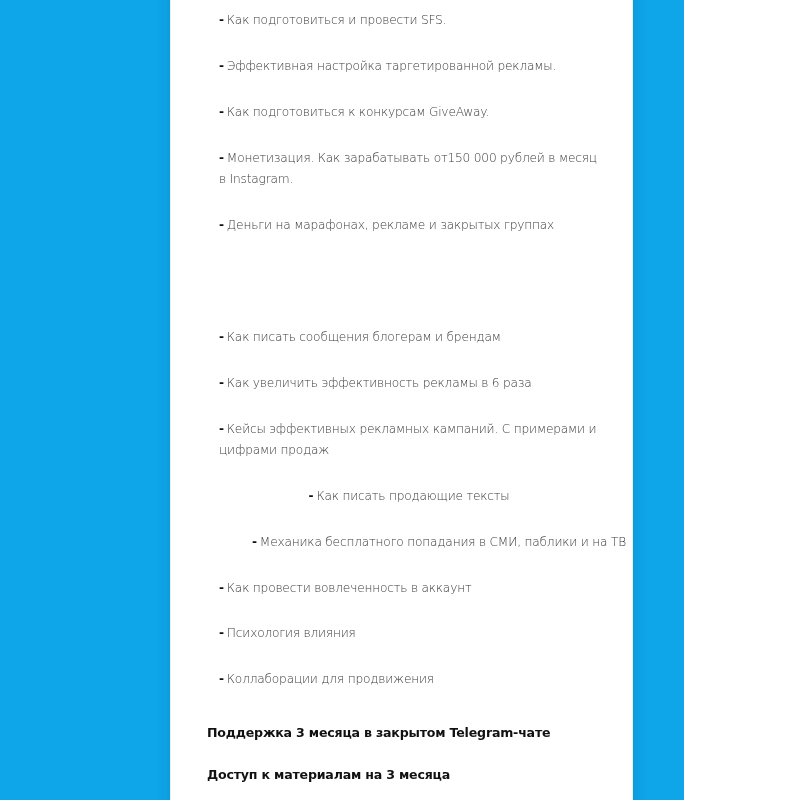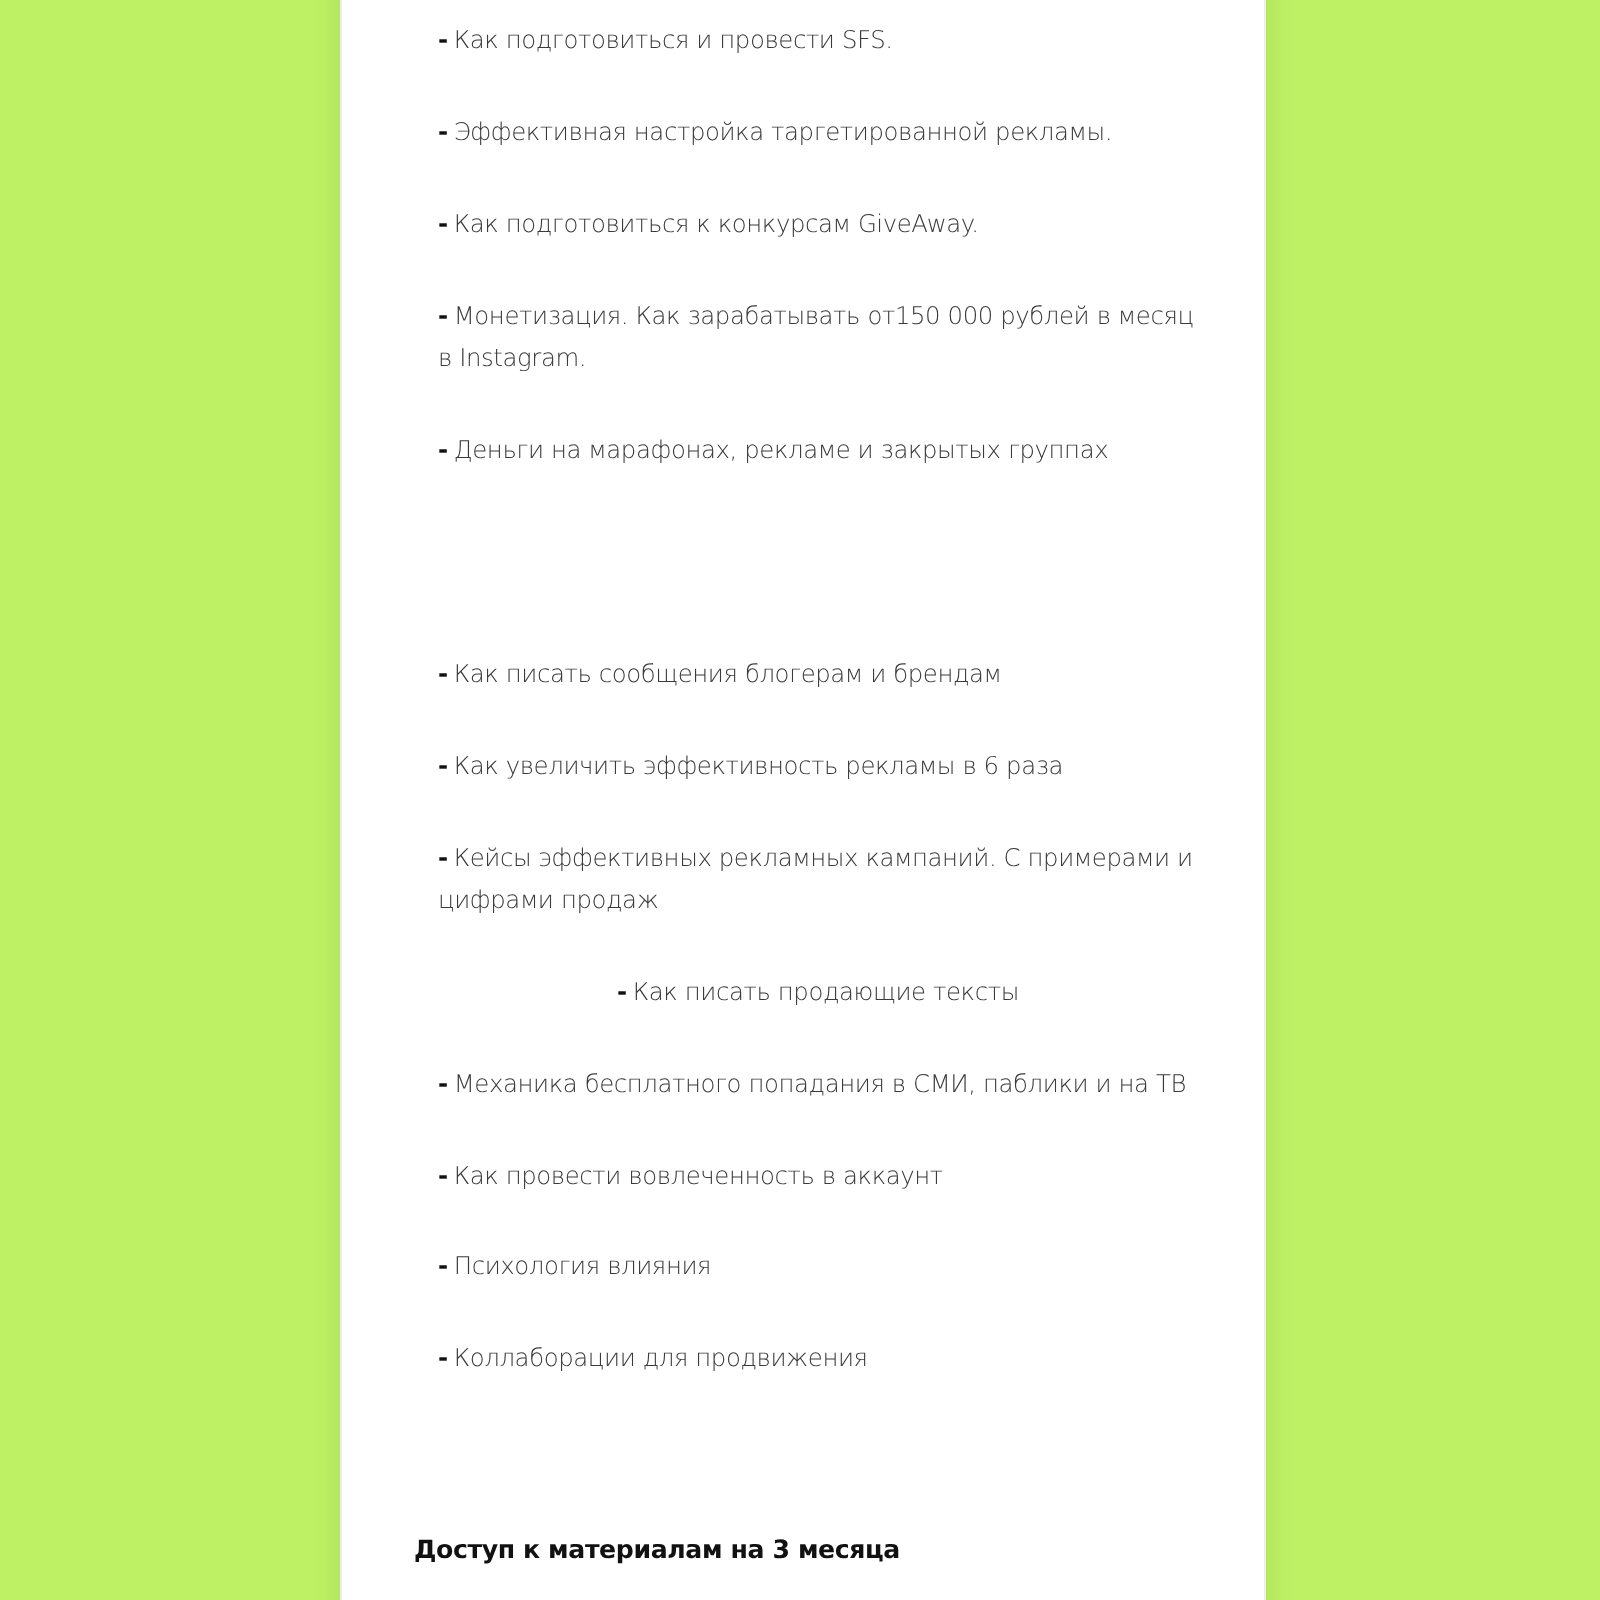--- a/index.html
+++ b/index.html
@@ -5,23 +5,23 @@
   html, body {
     margin: 0;
     padding: 0;
     width: 800px;
     height: 800px;
     overflow: hidden;
     background: #ffffff;
   }
   .page {
     position: relative;
-    width: 800px;
+    width: 684px;
     height: 800px;
-    background: #bef264;
+    background: #0ea5e9;
   }
   .card {
     position: absolute;
     left: 170px;
     top: -10px;
     width: 461px;
     height: 830px;
     background: #ffffff;
     box-shadow: -6px 0 10px rgba(0,0,0,0.05), 6px 0 10px rgba(0,0,0,0.05);
     border-left: 1px solid #ededed;
@@ -90,30 +90,31 @@
   </div>
 
   <div class="item" style="top:419px;">
     <span class="dash">-</span><span>Кейсы эффективных рекламных кампаний. С примерами и цифрами продаж</span>
   </div>
 
   <div class="item" style="top:486px;text-align:center;">
     <span class="dash">-</span><span>Как писать продающие тексты</span>
   </div>
 
-  <div class="item" style="top:532px;">
+  <div class="item" style="top:532px;margin-left:33px;">
     <span class="dash">-</span><span>Механика бесплатного попадания в СМИ, паблики и на ТВ</span>
   </div>
 
   <div class="item" style="top:578px;">
     <span class="dash">-</span><span>Как провести вовлеченность в аккаунт</span>
   </div>
 
   <div class="item" style="top:623px;">
     <span class="dash">-</span><span>Психология влияния</span>
   </div>
 
   <div class="item" style="top:669px;">
     <span class="dash">-</span><span>Коллаборации для продвижения</span>
   </div>
 
+  <div class="bold-line" style="top:723px;">Поддержка 3 месяца в закрытом Telegram-чате</div>
   <div class="bold-line" style="top:765px;">Доступ к материалам на 3 месяца</div>
 </div>
 
 </body></html>

